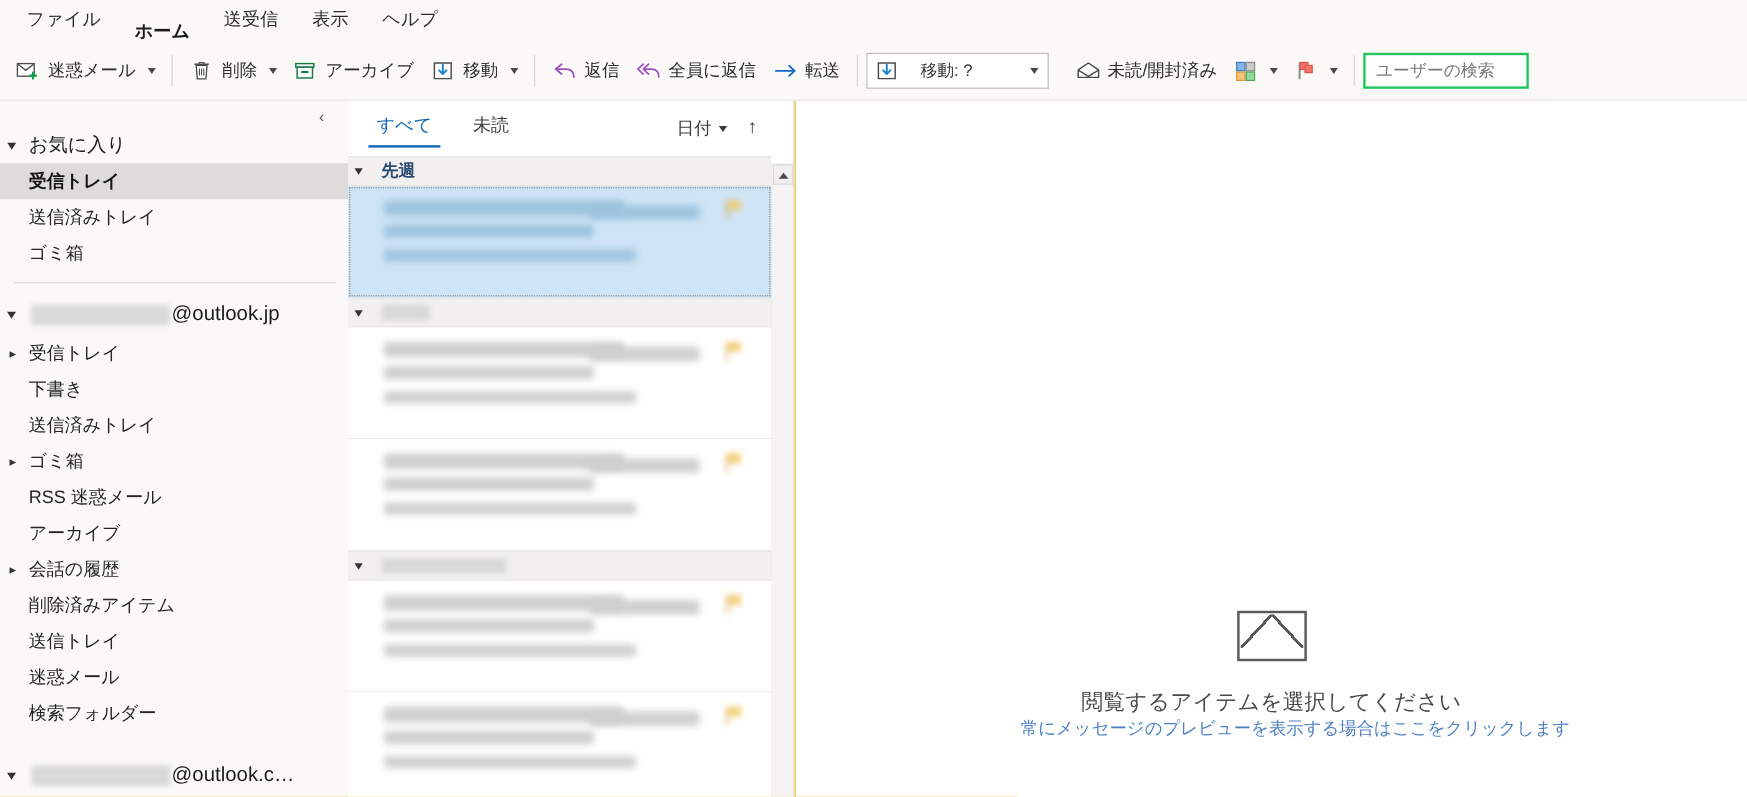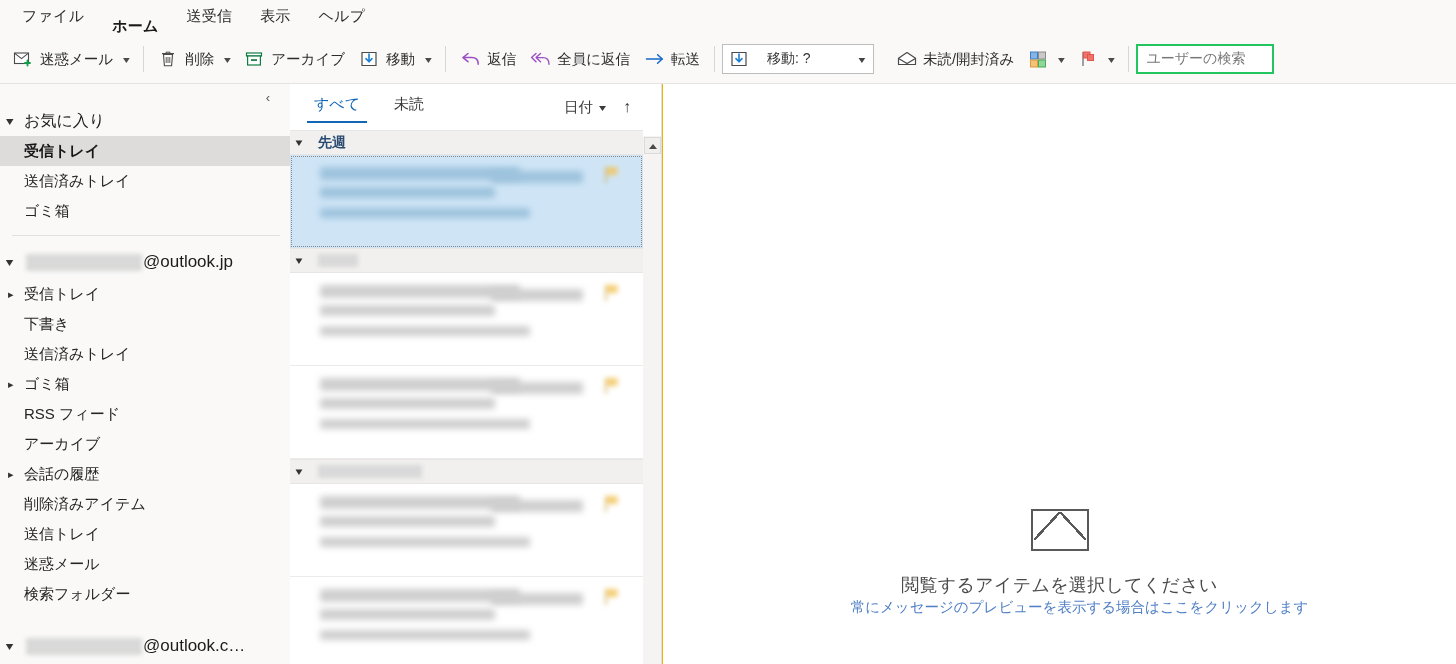--- a/index.html
+++ b/index.html
@@ -600,21 +600,21 @@
       <span class="nav-label">下書き</span>
     </div>
     <div class="nav-item" style="padding-left:24px;">
       <span class="nav-label">送信済みトレイ</span>
     </div>
     <div class="nav-item" style="padding-left:8px;">
       <span class="chev">▸</span>
       <span class="nav-label">ゴミ箱</span>
     </div>
     <div class="nav-item" style="padding-left:24px;">
-      <span class="nav-label">RSS フィード</span>
+      <span class="nav-label">RSS 迷惑メール</span>
     </div>
     <div class="nav-item" style="padding-left:24px;">
       <span class="nav-label">アーカイブ</span>
     </div>
     <div class="nav-item" style="padding-left:8px;">
       <span class="chev">▸</span>
       <span class="nav-label">会話の履歴</span>
     </div>
     <div class="nav-item" style="padding-left:24px;">
       <span class="nav-label">削除済みアイテム</span>

